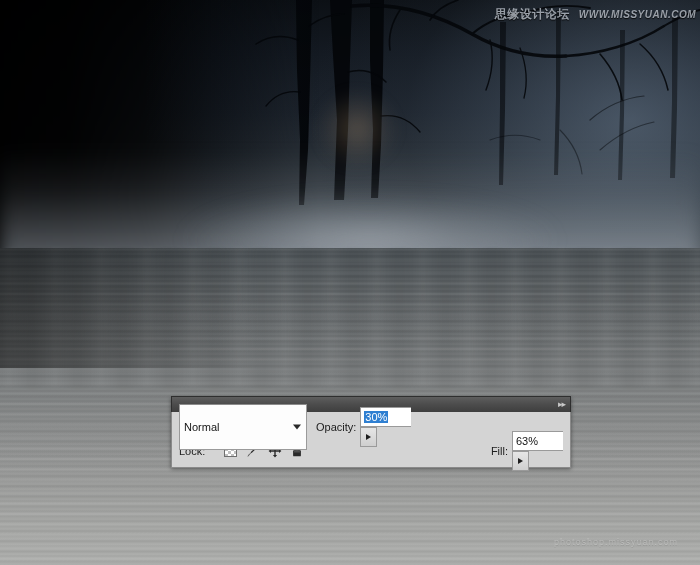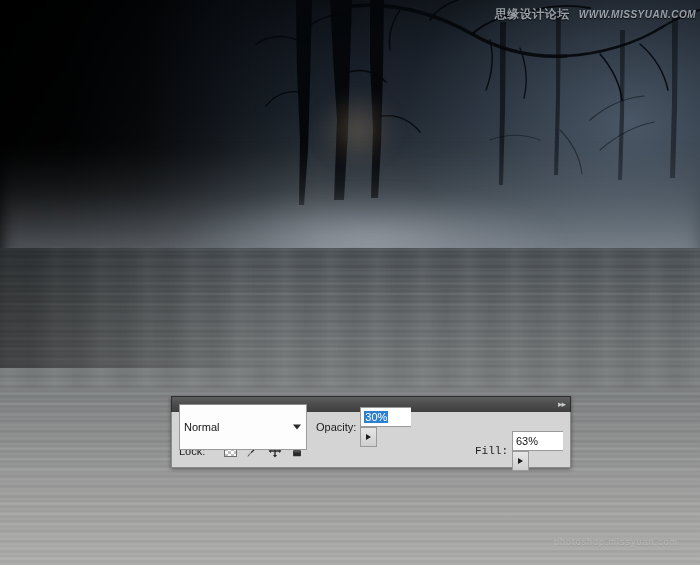--- a/index.html
+++ b/index.html
@@ -308,21 +308,20 @@
 
   .field-label {
     font-size: 11px;
     color: #202020;
     margin-left: 9px;
     margin-right: 4px;
     white-space: nowrap;
   }
   .field-label.fill-label {
     margin-left: 0;
-    font-family: Liberation Mono, monospace;
   }
 
   .num-wrap { display: flex; align-items: stretch; flex-direction: column; }
   .num-input {
     width: 44px;
     height: 18px;
     background: #ffffff;
     border: 1px solid #9a9a9a;
     border-right: none;
     display: flex;

